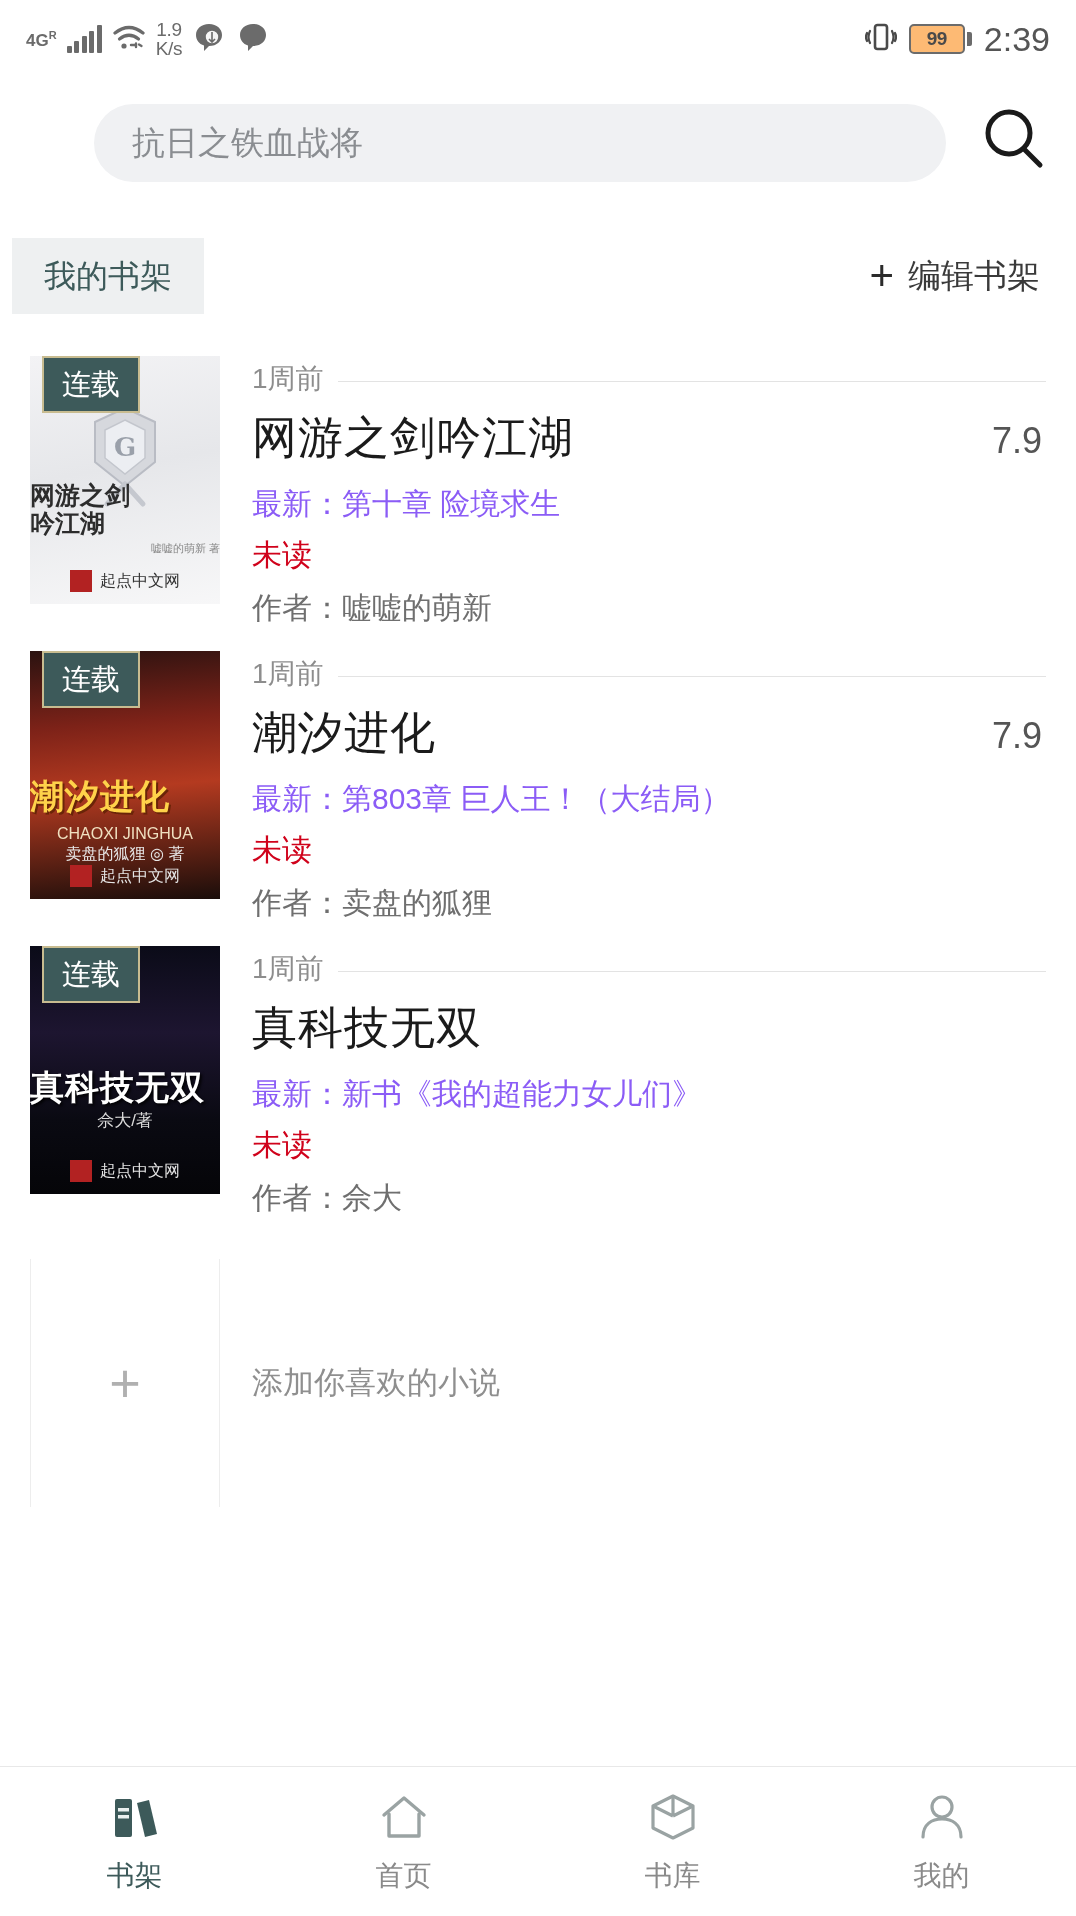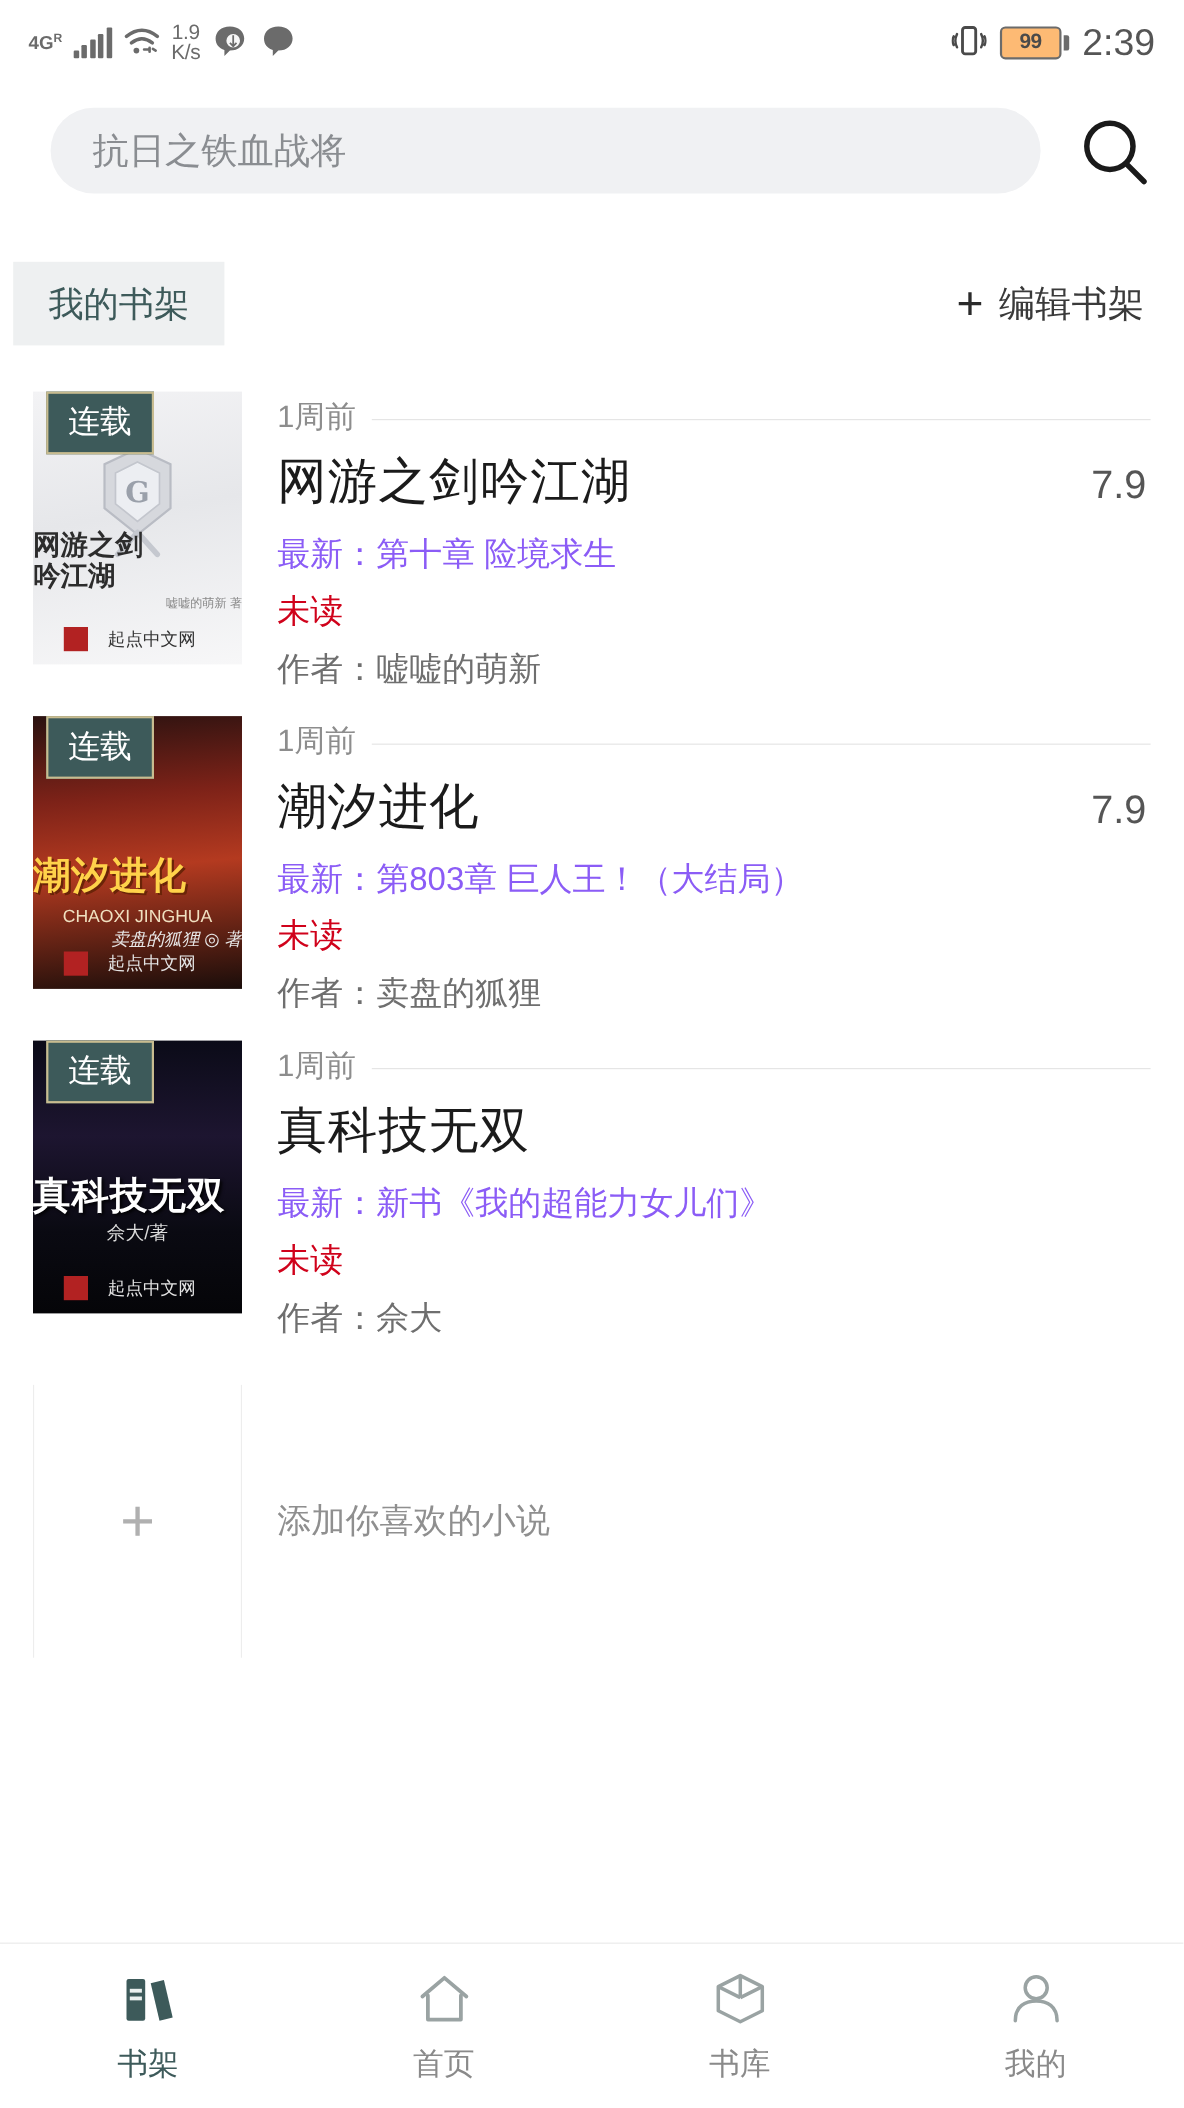--- a/index.html
+++ b/index.html
@@ -41,22 +41,22 @@
     width: 56px; height: 30px; border: 2.5px solid #6b6b6b; border-radius: 5px;
     display: flex; align-items: center; justify-content: center;
     background: #fdba74;
   }
   .batt-pct { font-size: 19px; font-weight: 700; color: #4a4a4a; letter-spacing: -0.5px;}
   .batt-cap { width: 5px; height: 14px; background: #6b6b6b; border-radius: 0 2px 2px 0; margin-left: 2px;}
   .clock { font-size: 34px; color: #555; letter-spacing: 0px; }
 
   
   .searchrow {
-    display: flex; align-items: flex-start;
-    padding: 20px 20px 0 46px; gap: 26px;
+    display: flex; align-items: flex-end;
+    padding: 20px 20px 0 46px; gap: 26px; margin-left: 48px;
   }
   .searchbox {
     flex: 1; height: 78px; background: #f0f1f3; border-radius: 39px;
     display: flex; align-items: center; padding: 0 38px;
   }
   .searchbox input {
     border: none; outline: none; background: transparent;
     font-size: 33px; color: #4a4a4a; width: 100%;
     font-family: "Liberation Sans","DejaVu Sans",sans-serif;
   }
@@ -116,29 +116,29 @@
   .c1-emblem {
     position: absolute; top: 44px; left: 50%; transform: translateX(-50%);
     width: 96px; height: 108px;
   }
   .c2-title {
     bottom: 84px; font-size: 34px;
     color: #ffd24a; text-shadow: 2px 2px 0 #6a2408;
     letter-spacing: 1px;
   }
   .c2-sub { position:absolute; bottom:56px; left:0; right:0; text-align:center; font-size:16px; color:#f0e0c0;}
-  .c2-pin { position:absolute; bottom:34px; left:0; right:0; text-align:right; font-size:16px; color:#e8e8e8;font-style:italic;}
+  .c2-pin { position:absolute; bottom:34px; left:0; right:0; text-align:center; font-size:16px; color:#e8e8e8;}
   .c3-title {
     bottom: 88px; font-size: 34px; color: #ffffff;
     text-shadow: 2px 2px 3px rgba(0,0,0,.9); letter-spacing: 1px;
   }
   .c3-sub { position:absolute; bottom:62px; left:0; right:0; text-align:center; font-size:17px; color:#dcdcdc;}
   .cover-pub {
     position: absolute; bottom: 12px; left: 0; right: 0;
-    display: flex; align-items: center; gap: 18px; margin-left: 28px;
+    display: flex; align-items: center; justify-content: center; gap: 8px;
   }
   .pub-sq { width: 22px; height: 22px; background: #b22222; }
   .pub-tx { font-size: 16px; }
   .pub-light .pub-tx { color: #333; }
   .pub-dark .pub-tx { color: #e4e4e4; }
 
   .book-info { flex: 1; padding-left: 32px; position: relative; padding-top: 4px; }
   .info-top { display: flex; align-items: baseline; }
   .time-ago { font-size: 28px; color: #8d8d8d; flex: 0 0 auto; }
   .hair-line { flex: 1; height: 1px; background: #e3e3e3; margin-left: 14px; position: relative; top: -6px; }

